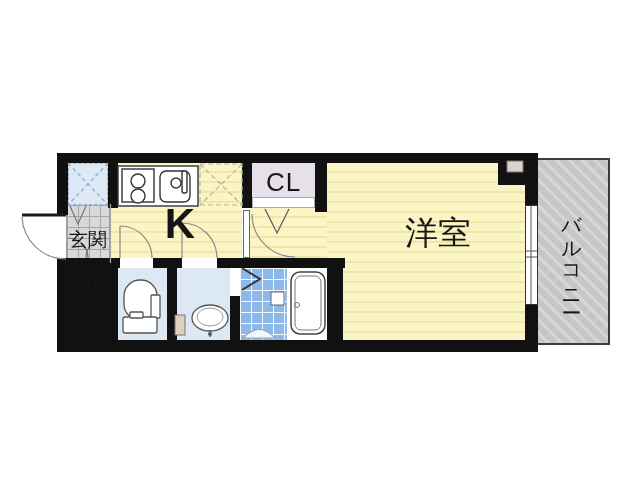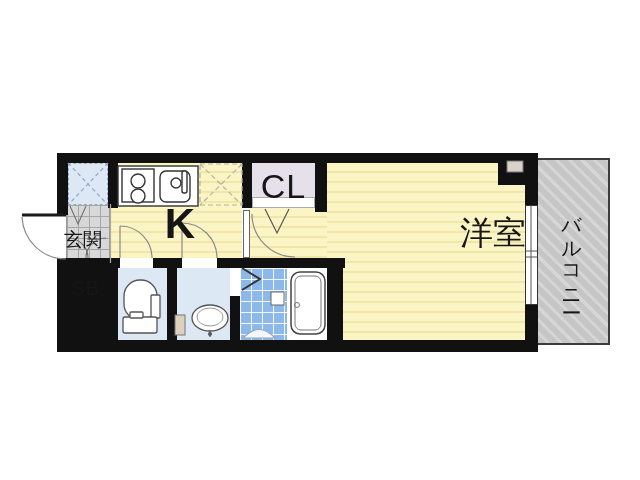--- a/index.html
+++ b/index.html
@@ -30,25 +30,25 @@
   }
   .lavender{background:var(--closet-fill,#e6e0ea);}
   .balcony{
     background:repeating-linear-gradient(45deg,
       var(--balcony-fill,#c6c6c6) 0px, var(--balcony-fill,#c6c6c6) 6px,
       var(--balcony-stripe,#d6d6d6) 6px, var(--balcony-stripe,#d6d6d6) 9px);
     border-top:2px solid #3c3c3c;border-right:2px solid #3c3c3c;border-bottom:2px solid #3c3c3c;
   }
   .gap{position:absolute;background:#fff;}
   .lbl{position:absolute;color:#161616;}
-  .lbl-genkan{left:64px;top:227px;width:48px;font-size:19px;}
+  .lbl-genkan{left:64px;top:227px;width:48px;font-size:19px;text-align:center;}
   .lbl-sb{left:63px;top:277px;width:45px;font-size:20px;text-align:center;letter-spacing:1px;}
   .lbl-k{left:148px;top:200px;width:64px;font-size:42px;font-weight:600;text-align:center;}
-  .lbl-cl{left:252px;top:167px;width:63px;font-size:34px;text-align:center;letter-spacing:1px;}
-  .lbl-room{left:330px;top:211px;width:196px;font-size:33px;line-height:43px;text-align:right;}
+  .lbl-cl{left:252px;top:167px;width:63px;font-size:26px;text-align:center;letter-spacing:1px;}
+  .lbl-room{left:340px;top:211px;width:196px;font-size:33px;line-height:43px;text-align:center;}
   .lbl-balcony{
     left:558px;top:191px;height:124px;width:28px;font-size:20px;letter-spacing:2px;
     writing-mode:vertical-rl;text-orientation:mixed;text-align:center;
   }
   .window{background:#fff;border:1px solid #333;}
   .doorleaf{background:#fff;border:1px solid #666;}
   .threshold{background:#fff;border:1px solid #aaa;}
   svg.overlay{position:absolute;left:0;top:0;pointer-events:none;}
 </style>
 </head>

